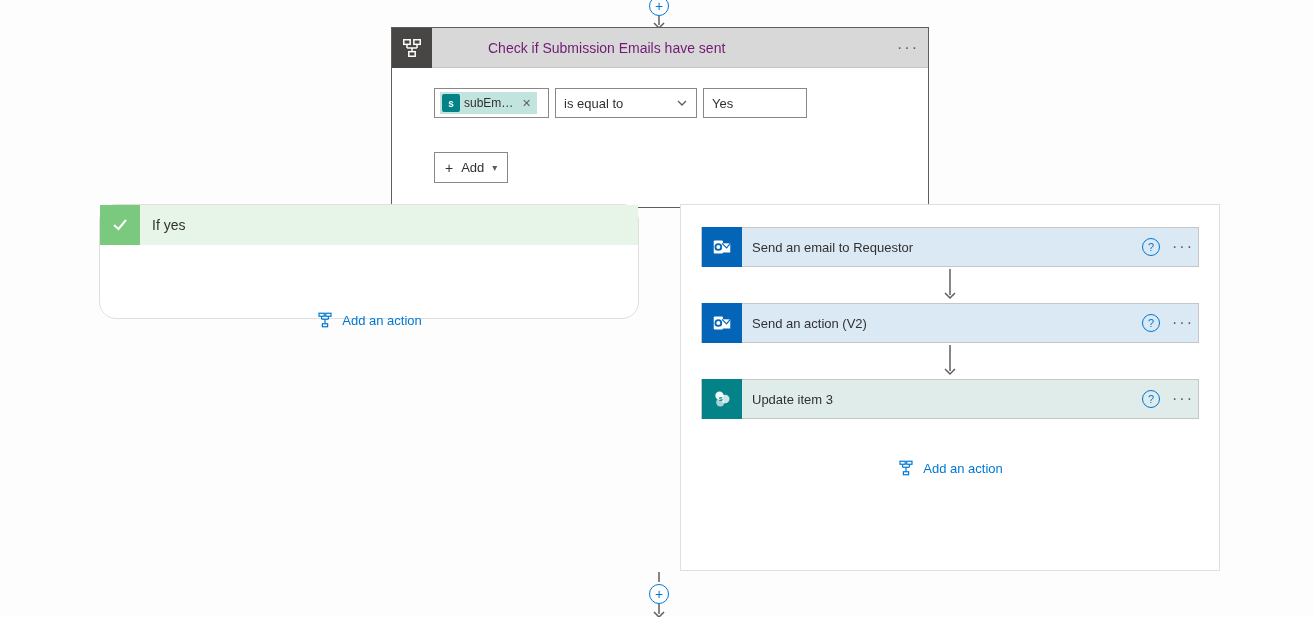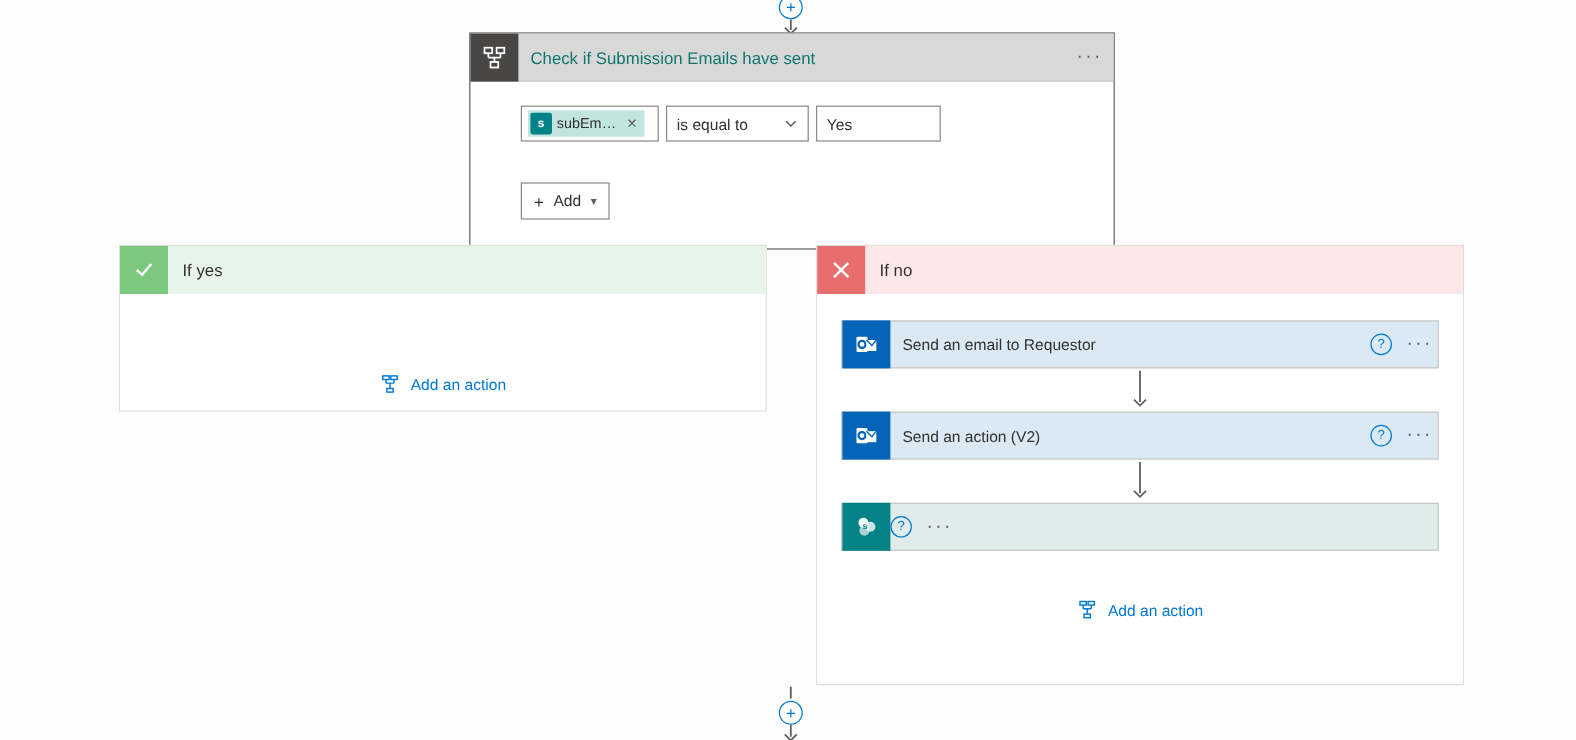--- a/index.html
+++ b/index.html
@@ -56,22 +56,23 @@
   }
   .cond-icon {
     width:40px;height:40px;
     background:#484644;
     display:flex;align-items:center;justify-content:center;
     flex:none;
   }
   .cond-title {
     padding:0 10px;
     font-size:14px;
-    color:#0f766e;
+    color:#701a75;
     flex:1;
+    margin-left:46px;
   }
   .more-dots {
     width:40px;
     text-align:center;
     font-size:16px;
     color:#605e5c;
     cursor:pointer;
     letter-spacing:2px;
   }
   .cond-body {
@@ -120,21 +121,21 @@
     cursor:pointer;
     font-size:11px;
   }
   .select-box{
     height:30px;
     border:1px solid #8a8886;
     display:flex;
     align-items:center;
     justify-content:space-between;
     padding:0 8px;
-    width:119px;
+    width:142px;
     font-size:13px;
     cursor:pointer;
   }
   .value-box{
     height:30px;
     border:1px solid #8a8886;
     padding:0 8px;
     width:104px;
     display:flex;align-items:center;
   }
@@ -152,21 +153,21 @@
   }
   .add-btn .plus{font-size:14px;color:#323130;line-height:1}
   .add-btn .chev{font-size:10px;color:#605e5c}
   
   .branch{
     position:absolute;
     width:540px;
     border:1px solid #e1dfdd;
     background:#fff;
   }
-  .branch-yes{ left:99px; top:204px; height:139px;}
+  .branch-yes{ left:99px; top:204px; height:115px;border-radius:17px;}
   .branch-no { left:680px; top:204px; height:367px;}
   .branch-header{
     height:40px;
     display:flex;align-items:center;
   }
   .bh-yes{ background:#e7f4e8;}
   .bh-no { background:#fde7e9;}
   .bh-icon{
     width:40px;height:40px;
     display:flex;align-items:center;justify-content:center;
@@ -320,29 +321,20 @@
           <line x1="16.5" y1="7" x2="16.5" y2="11"></line>
           <line x1="7.5" y1="11" x2="16.5" y2="11"></line>
           <line x1="12" y1="11" x2="12" y2="17"></line>
         </svg>
         <span>Add an action</span>
       </div>
     </div>
   </div>
 
   <div class="branch branch-no">
-    <div class="branch-header bh-no">
-      <div class="bh-icon no">
-        <svg width="18" height="18" viewBox="0 0 18 18">
-            <line x1="3" y1="3" x2="15" y2="15" stroke="#fff" stroke-width="2"></line>
-            <line x1="15" y1="3" x2="3" y2="15" stroke="#fff" stroke-width="2"></line>
-          </svg>
-      </div>
-      <div class="bh-label">If no</div>
-    </div>
     <div class="branch-body">
       <div class="actions">
 
         <div class="action-card">
           <div class="ac-icon outlook">
             <svg width="22" height="22" viewBox="0 0 24 24">
               <rect x="3" y="5" width="10" height="14" rx="1" fill="#fff"></rect>
               <circle cx="8" cy="12" r="3.2" fill="none" stroke="#0364b8" stroke-width="2"></circle>
               <rect x="12" y="8" width="9" height="10" fill="#fff"></rect>
               <polyline points="12,8 17,13 21,8" fill="none" stroke="#0364b8" stroke-width="1.2"></polyline>
@@ -381,20 +373,21 @@
 
         <div class="action-card sp">
           <div class="ac-icon sp">
             <svg width="20" height="20" viewBox="0 0 24 24">
               <circle cx="9" cy="8" r="5" fill="#fff" opacity="0.95"></circle>
               <circle cx="16" cy="12" r="5" fill="#fff" opacity="0.8"></circle>
               <circle cx="10" cy="16" r="5" fill="#fff" opacity="0.65"></circle>
               <text x="8" y="14" font-size="9" font-weight="bold" fill="#038387">s</text>
             </svg>
           </div>
+          <div class="ac-title">Update item 3</div>
           <div class="ac-help">?</div>
           <div class="ac-more">···</div>
         </div>
       </div>
       <div class="add-action-link">
         <svg width="18" height="18" viewBox="0 0 24 24" fill="none" stroke="#0078d4" stroke-width="1.6">
           <rect x="4" y="3" width="7" height="4"></rect>
           <rect x="13" y="3" width="7" height="4"></rect>
           <rect x="8.5" y="17" width="7" height="4"></rect>
           <line x1="7.5" y1="7" x2="7.5" y2="11"></line>

